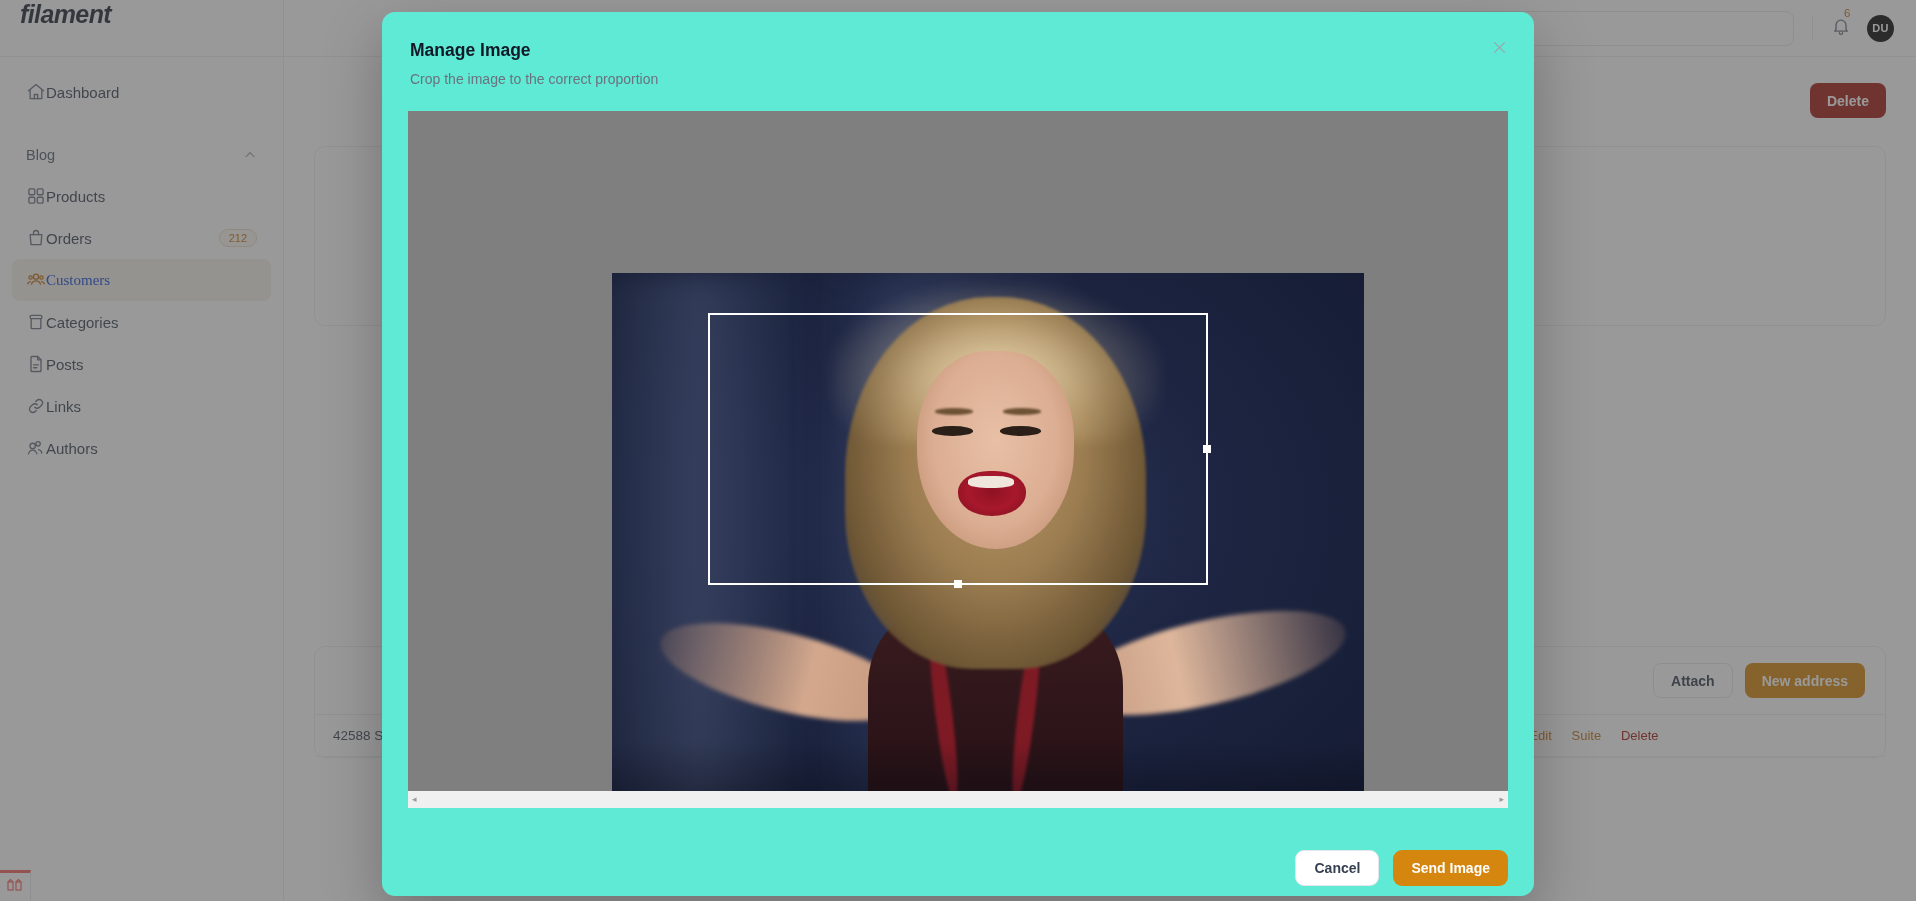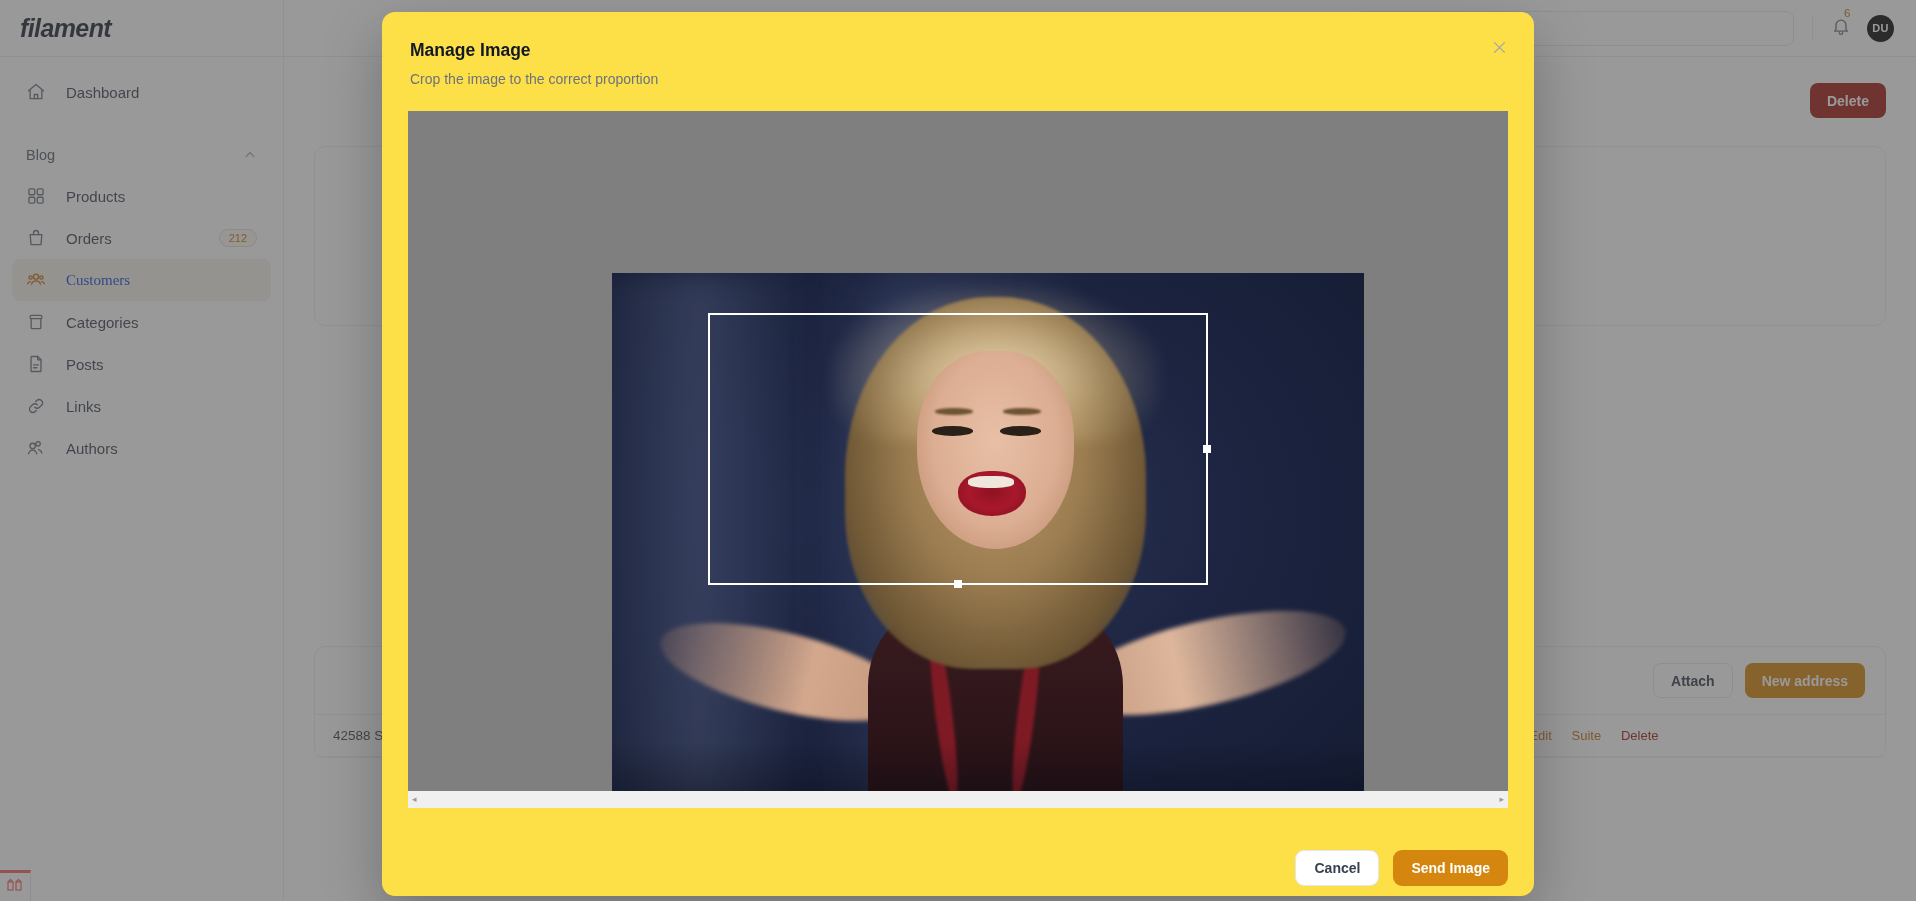--- a/index.html
+++ b/index.html
@@ -12,29 +12,29 @@
   #root { position: relative; width: 1916px; height: 901px; background:#fff; }
 
   
   .app { position:absolute; inset:0; background:#fff; }
 
   .sidebar {
     position:absolute; left:0; top:0; width:284px; height:901px;
     background:#ffffff; border-right:1px solid #eceef1;
   }
   .brand {
-    height:57px; display:flex; align-items:center; padding-left:20px;
+    height:57px; display:flex; padding-left:20px;
     border-bottom:1px solid #eceef1;
   }
   .brand-text {
     font-size:25px; font-weight:700; font-style:italic; color:#1f2937; letter-spacing:-0.6px;
   }
   .nav { padding:14px 12px 0 12px; }
   .nav-item {
-    display:flex; align-items:center; gap:20px;
+    display:flex; align-items:center; gap:0;
     height:42px; padding:0 14px; border-radius:8px;
     color:#3f4754; font-size:15px; cursor:pointer;
   }
   .nav-item.active { background:#f6f1ea; color:#1d4ed8;font-family:Liberation Serif, serif; }
   .nav-item.active .ico svg { stroke:#c2751a; }
   .ico { width:20px; height:20px; display:flex; align-items:center; justify-content:center; flex:0 0 20px;}
   .ico svg { width:20px; height:20px; fill:none; stroke:#6b7280; stroke-width:1.6; stroke-linecap:round; stroke-linejoin:round; }
   .nav-badge {
     margin-left:auto; font-size:11px; color:#c2751a;
     border:1px solid #e8dcc8; background:#fdf8f1; border-radius:11px; padding:2px 9px;
@@ -96,21 +96,21 @@
     position:absolute; left:0; bottom:0; width:31px; height:31px;
     background:#fff; border-top:3px solid #f4645f; border-right:1px solid #e5e7eb;
     display:flex; align-items:center; justify-content:center;
   }
 
   
   .overlay { position:absolute; inset:0; background:rgba(70,70,70,0.55); }
 
   .modal {
     position:absolute; left:382px; top:12px; width:1152px; height:884px;
-    background:#fde047; border-radius:13px;
+    background:#5eead4; border-radius:13px;
     box-shadow:0 22px 60px rgba(0,0,0,0.26);
     display:flex; flex-direction:column; overflow:hidden;
   }
   .modal-head { padding:28px 28px 4px 28px; position:relative; }
   .modal-title { font-size:17.5px; font-weight:700; color:#111827; }
   .modal-sub { font-size:14px; color:#6b7280; margin-top:10px; }
   .modal-close {
     position:absolute; right:20px; top:22px; width:30px; height:30px;
     display:flex; align-items:center; justify-content:center; cursor:pointer;
   }

